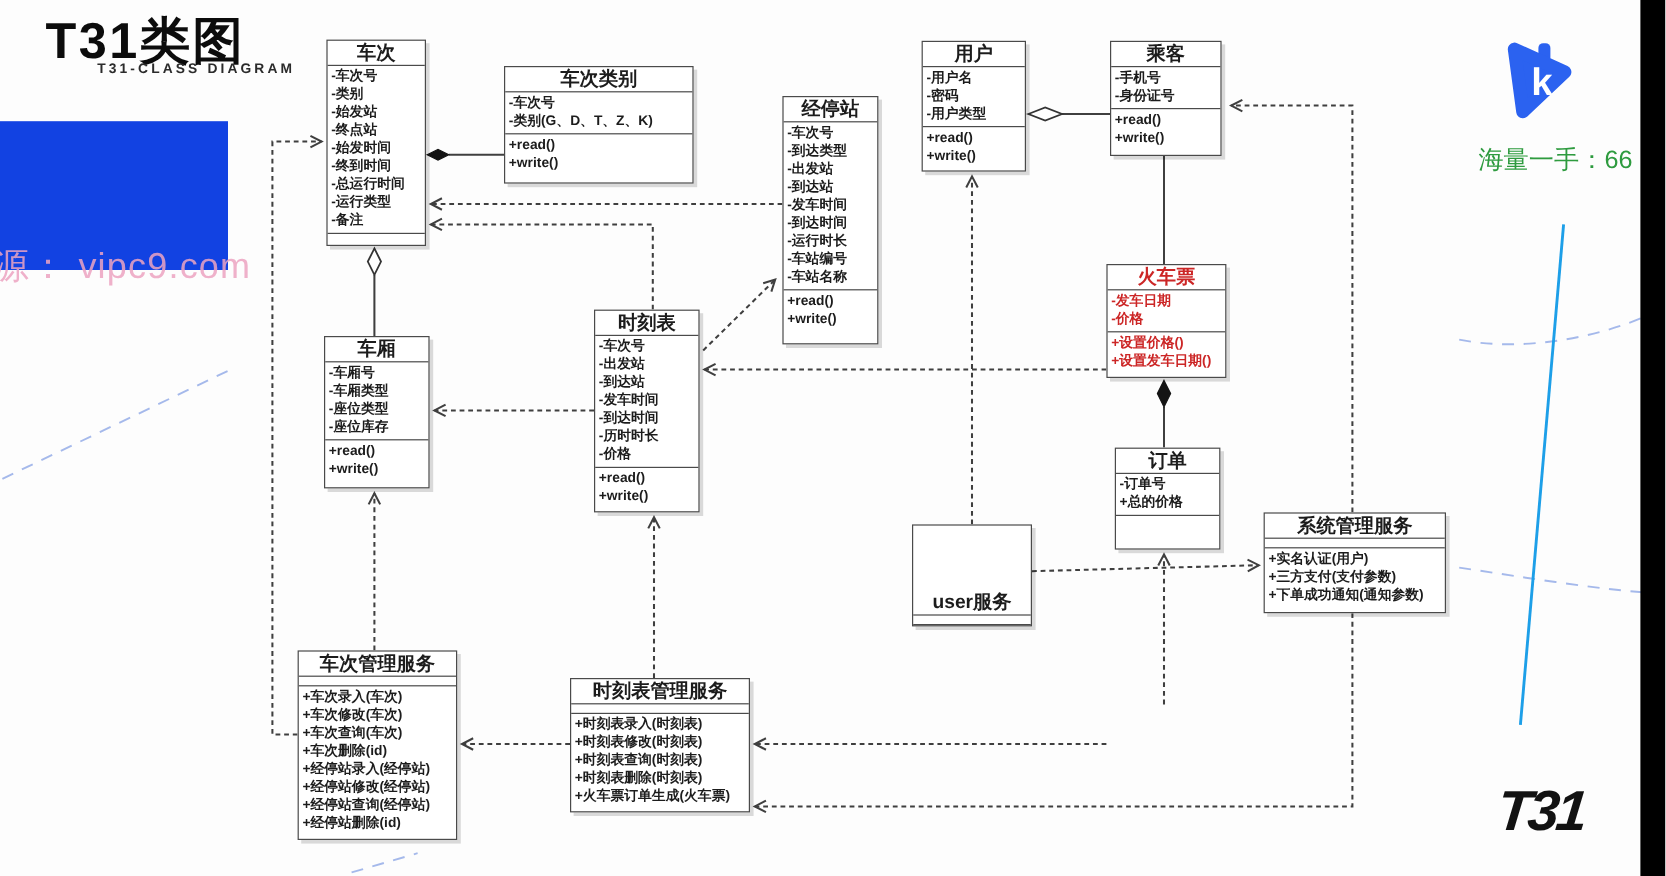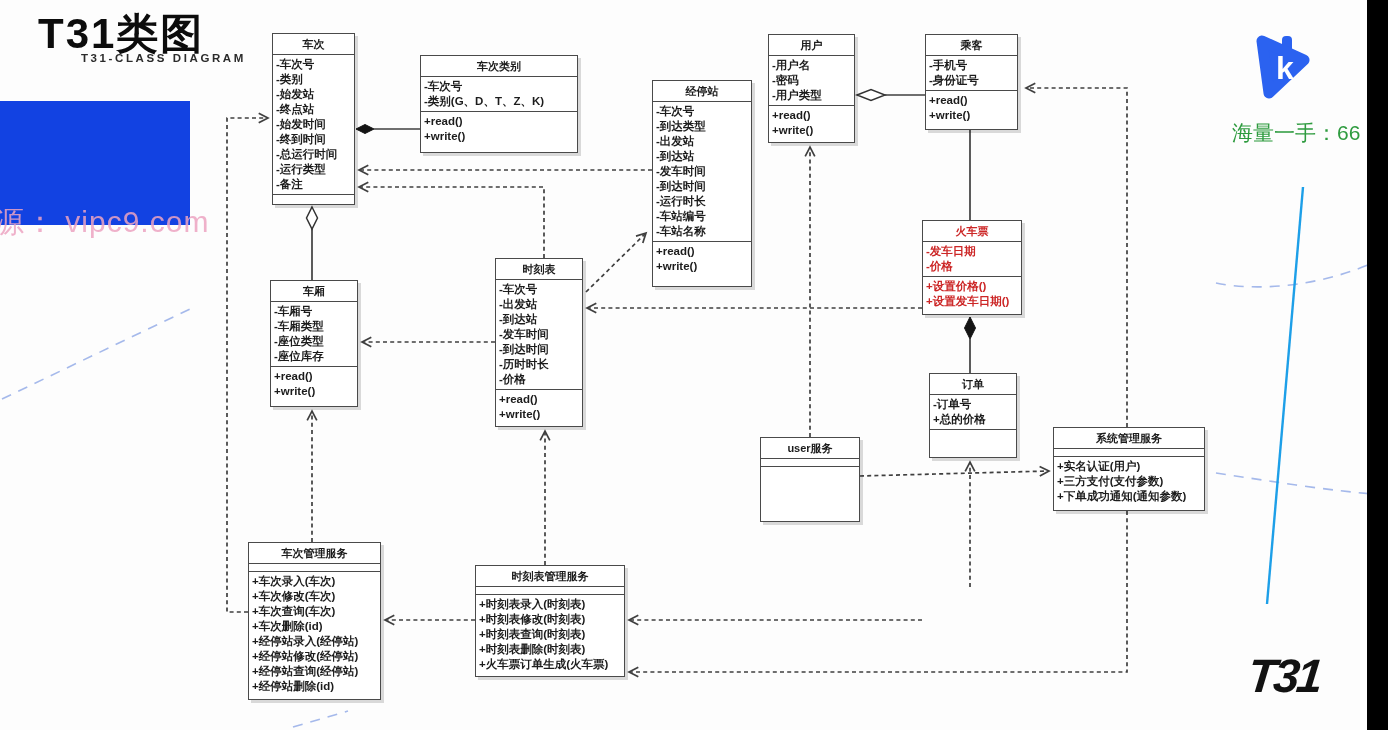--- a/index.html
+++ b/index.html
@@ -13,21 +13,21 @@
   .black-bar{position:absolute;right:0;top:0;width:21px;height:730px;background:#000;z-index:6;}
   .t31-logo{position:absolute;left:1248px;top:648px;font-size:47px;font-weight:900;font-style:italic;
             letter-spacing:-3px;color:#121212;transform:skewX(-6deg);z-index:2;}
   .overlay{position:absolute;left:0;top:0;z-index:1;}
   .layer{position:absolute;left:0;top:0;width:100%;height:100%;z-index:2;pointer-events:none;}
   .klogo{position:absolute;left:1252px;top:32px;z-index:2;}
 
   .uml-class{position:absolute;display:flex;flex-direction:column;background:#fff;
              border:1.6px solid #4a4a4a;box-shadow:3px 3px 0 rgba(0,0,0,.14);
              color:#1c1c1c;box-sizing:border-box;}
-  .uml-title{flex:0 0 auto;text-align:center;font-size:11px;font-weight:700;
+  .uml-title{flex:0 0 auto;text-align:center;font-size:16px;font-weight:700;
              padding:3px 2px 2px 2px;border-bottom:1.4px solid #4a4a4a;line-height:15px;}
   .uml-sec{flex:0 0 auto;padding:2px 3px;font-size:11.5px;font-weight:600;line-height:15px;white-space:nowrap;}
   .uml-attrs{border-bottom:1.4px solid #4a4a4a;}
   .uml-sec.empty{height:7px;padding:0;}
   .uml-methods{flex:1 1 auto;}
 
   .conn{fill:none;stroke:#3f3f3f;stroke-width:1.7px;}
   .conn.dashed{stroke-dasharray:4 3.2;}
   .arrowhead{fill:none;stroke:#3f3f3f;stroke-width:1.7px;}
   .diamond.filled{fill:#141414;stroke:#141414;}
@@ -114,21 +114,21 @@
         <div class="uml-title">车次类别</div>
         <div class="uml-sec uml-attrs">
           <div>-车次号</div>
           <div>-类别(G、D、T、Z、K)</div>
         </div>
         <div class="uml-sec uml-methods">
           <div>+read()</div>
           <div>+write()</div>
         </div>
       </div>
-      <div class="uml-class" style="left: 652px; top: 80px; width: 100px; height: 207px;">
+      <div class="uml-class" style="left: 652px; top: 80px; width: 80px; height: 207px;">
         <div class="uml-title">经停站</div>
         <div class="uml-sec uml-attrs">
           <div>-车次号</div>
           <div>-到达类型</div>
           <div>-出发站</div>
           <div>-到达站</div>
           <div>-发车时间</div>
           <div>-到达时间</div>
           <div>-运行时长</div>
           <div>-车站编号</div>
@@ -203,21 +203,21 @@
         </div>
       </div>
       <div class="uml-class" style="left: 929px; top: 373px; width: 88px; height: 85px; justify-content: center;">
         <div class="uml-title">订单</div>
         <div class="uml-sec uml-attrs">
           <div>-订单号</div>
           <div>+总的价格</div>
         </div>
         <div class="uml-sec uml-methods empty"></div>
       </div>
-      <div class="uml-class" style="left: 760px; top: 437px; width: 100px; height: 85px;">
+      <div class="uml-class" style="left: 760px; top: 437px; width: 100px; height: 85px; justify-content: flex-end;">
         <div class="uml-title">user服务</div>
         <div class="uml-sec uml-attrs empty"></div>
       </div>
       <div class="uml-class" style="left: 1053px; top: 427px; width: 152px; height: 84px;">
         <div class="uml-title">系统管理服务</div>
         <div class="uml-sec uml-attrs empty"></div>
         <div class="uml-sec uml-methods">
           <div>+实名认证(用户)</div>
           <div>+三方支付(支付参数)</div>
           <div>+下单成功通知(通知参数)</div>

